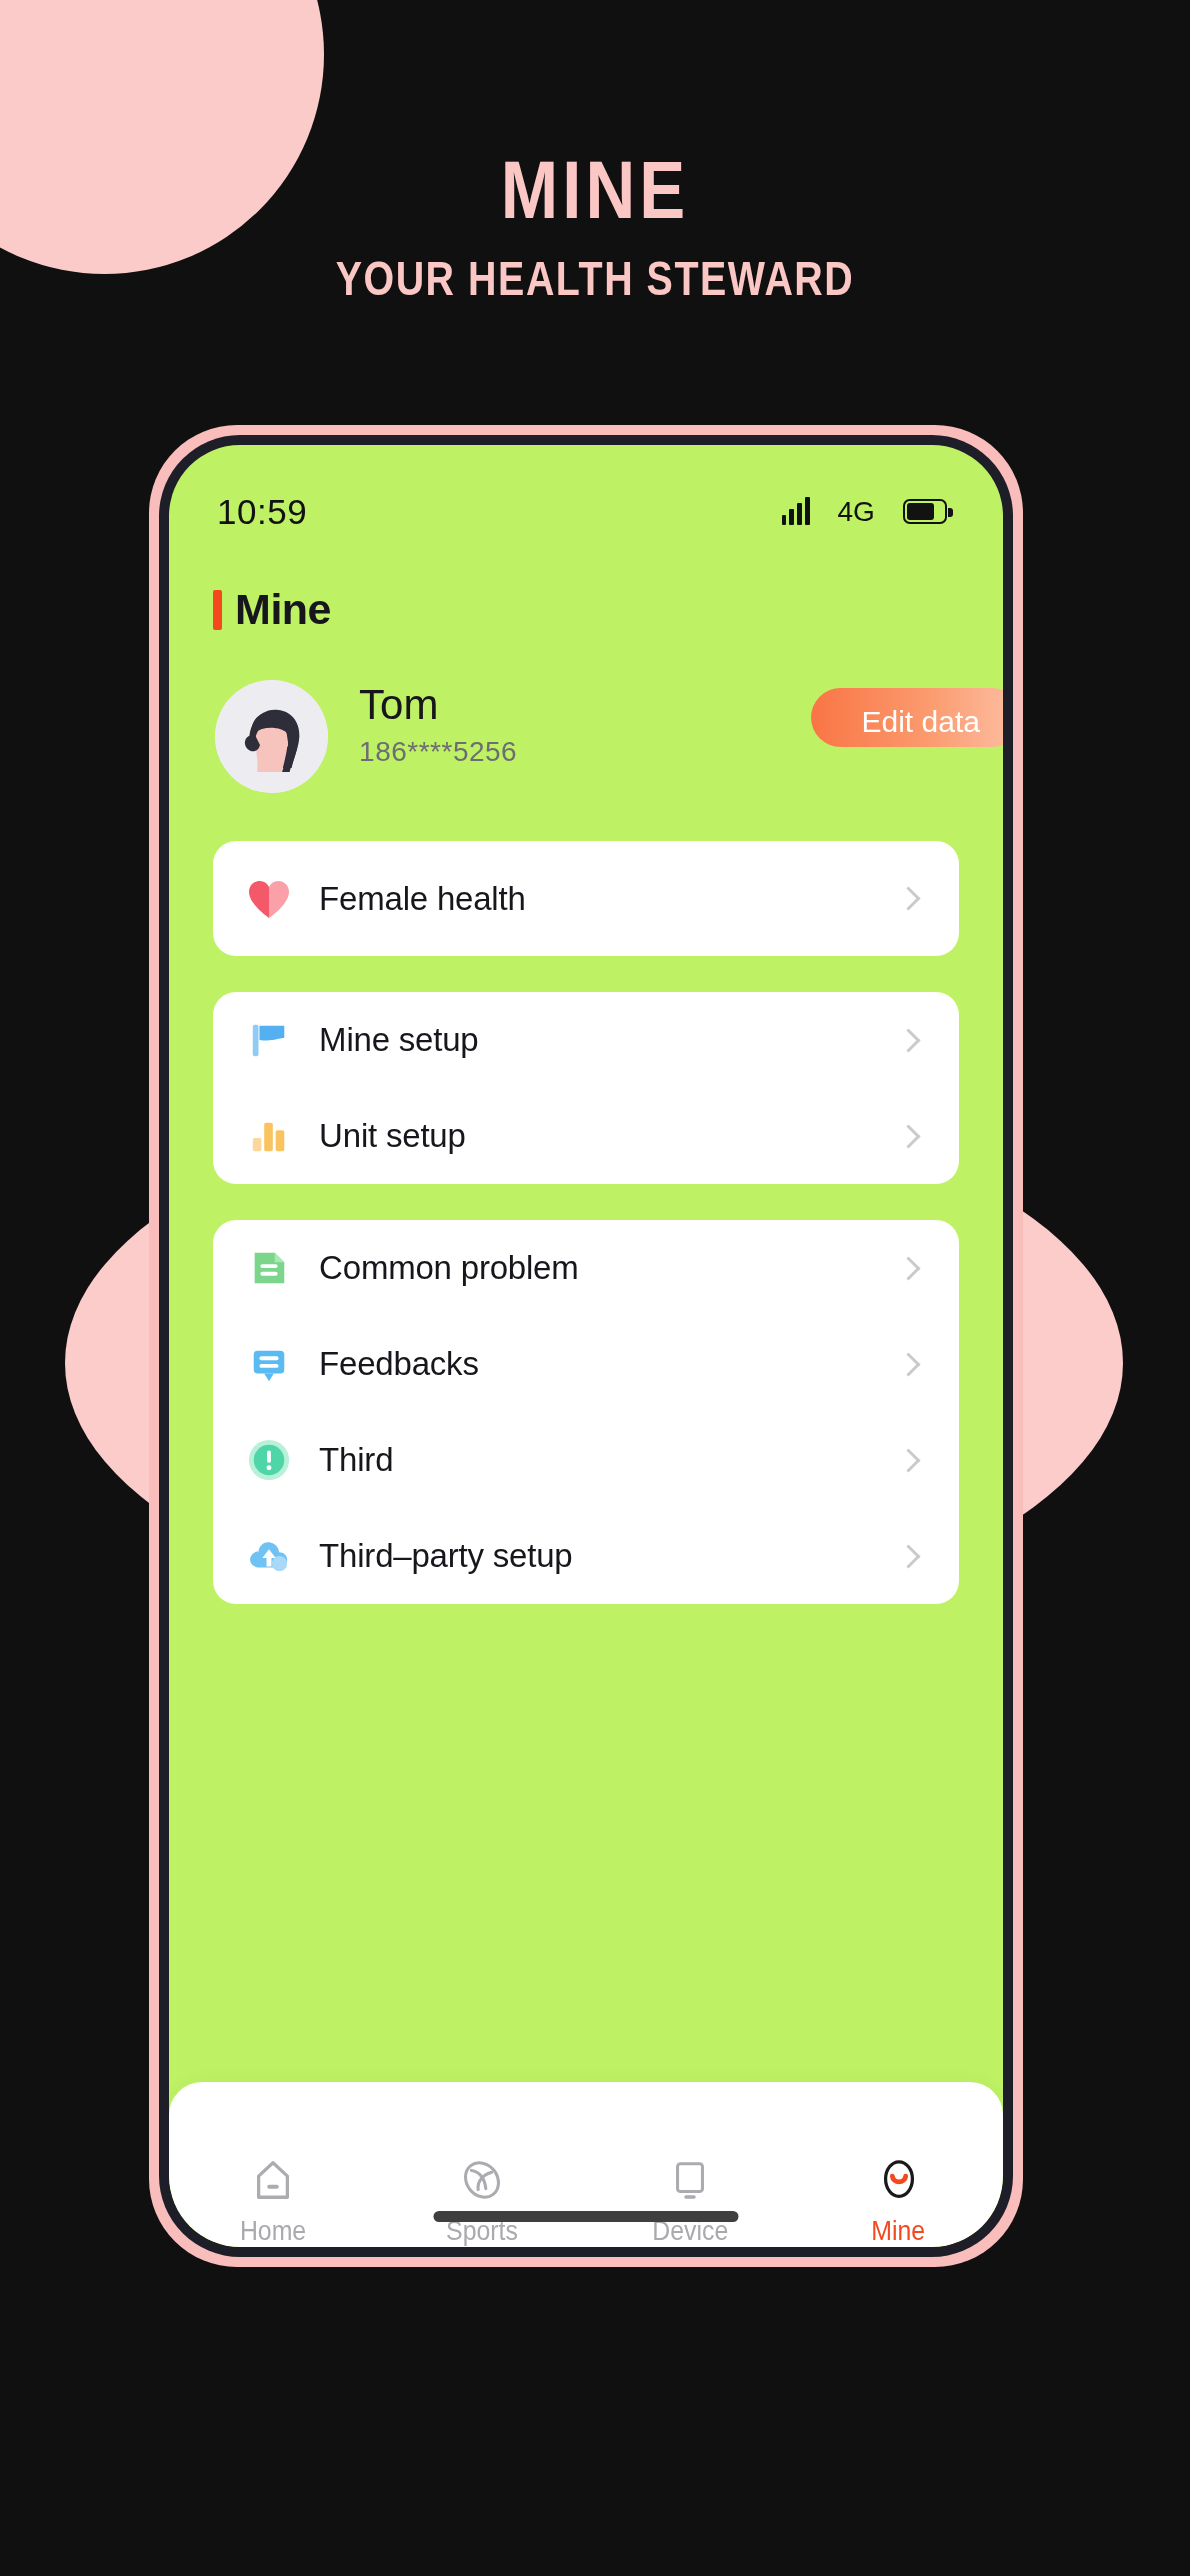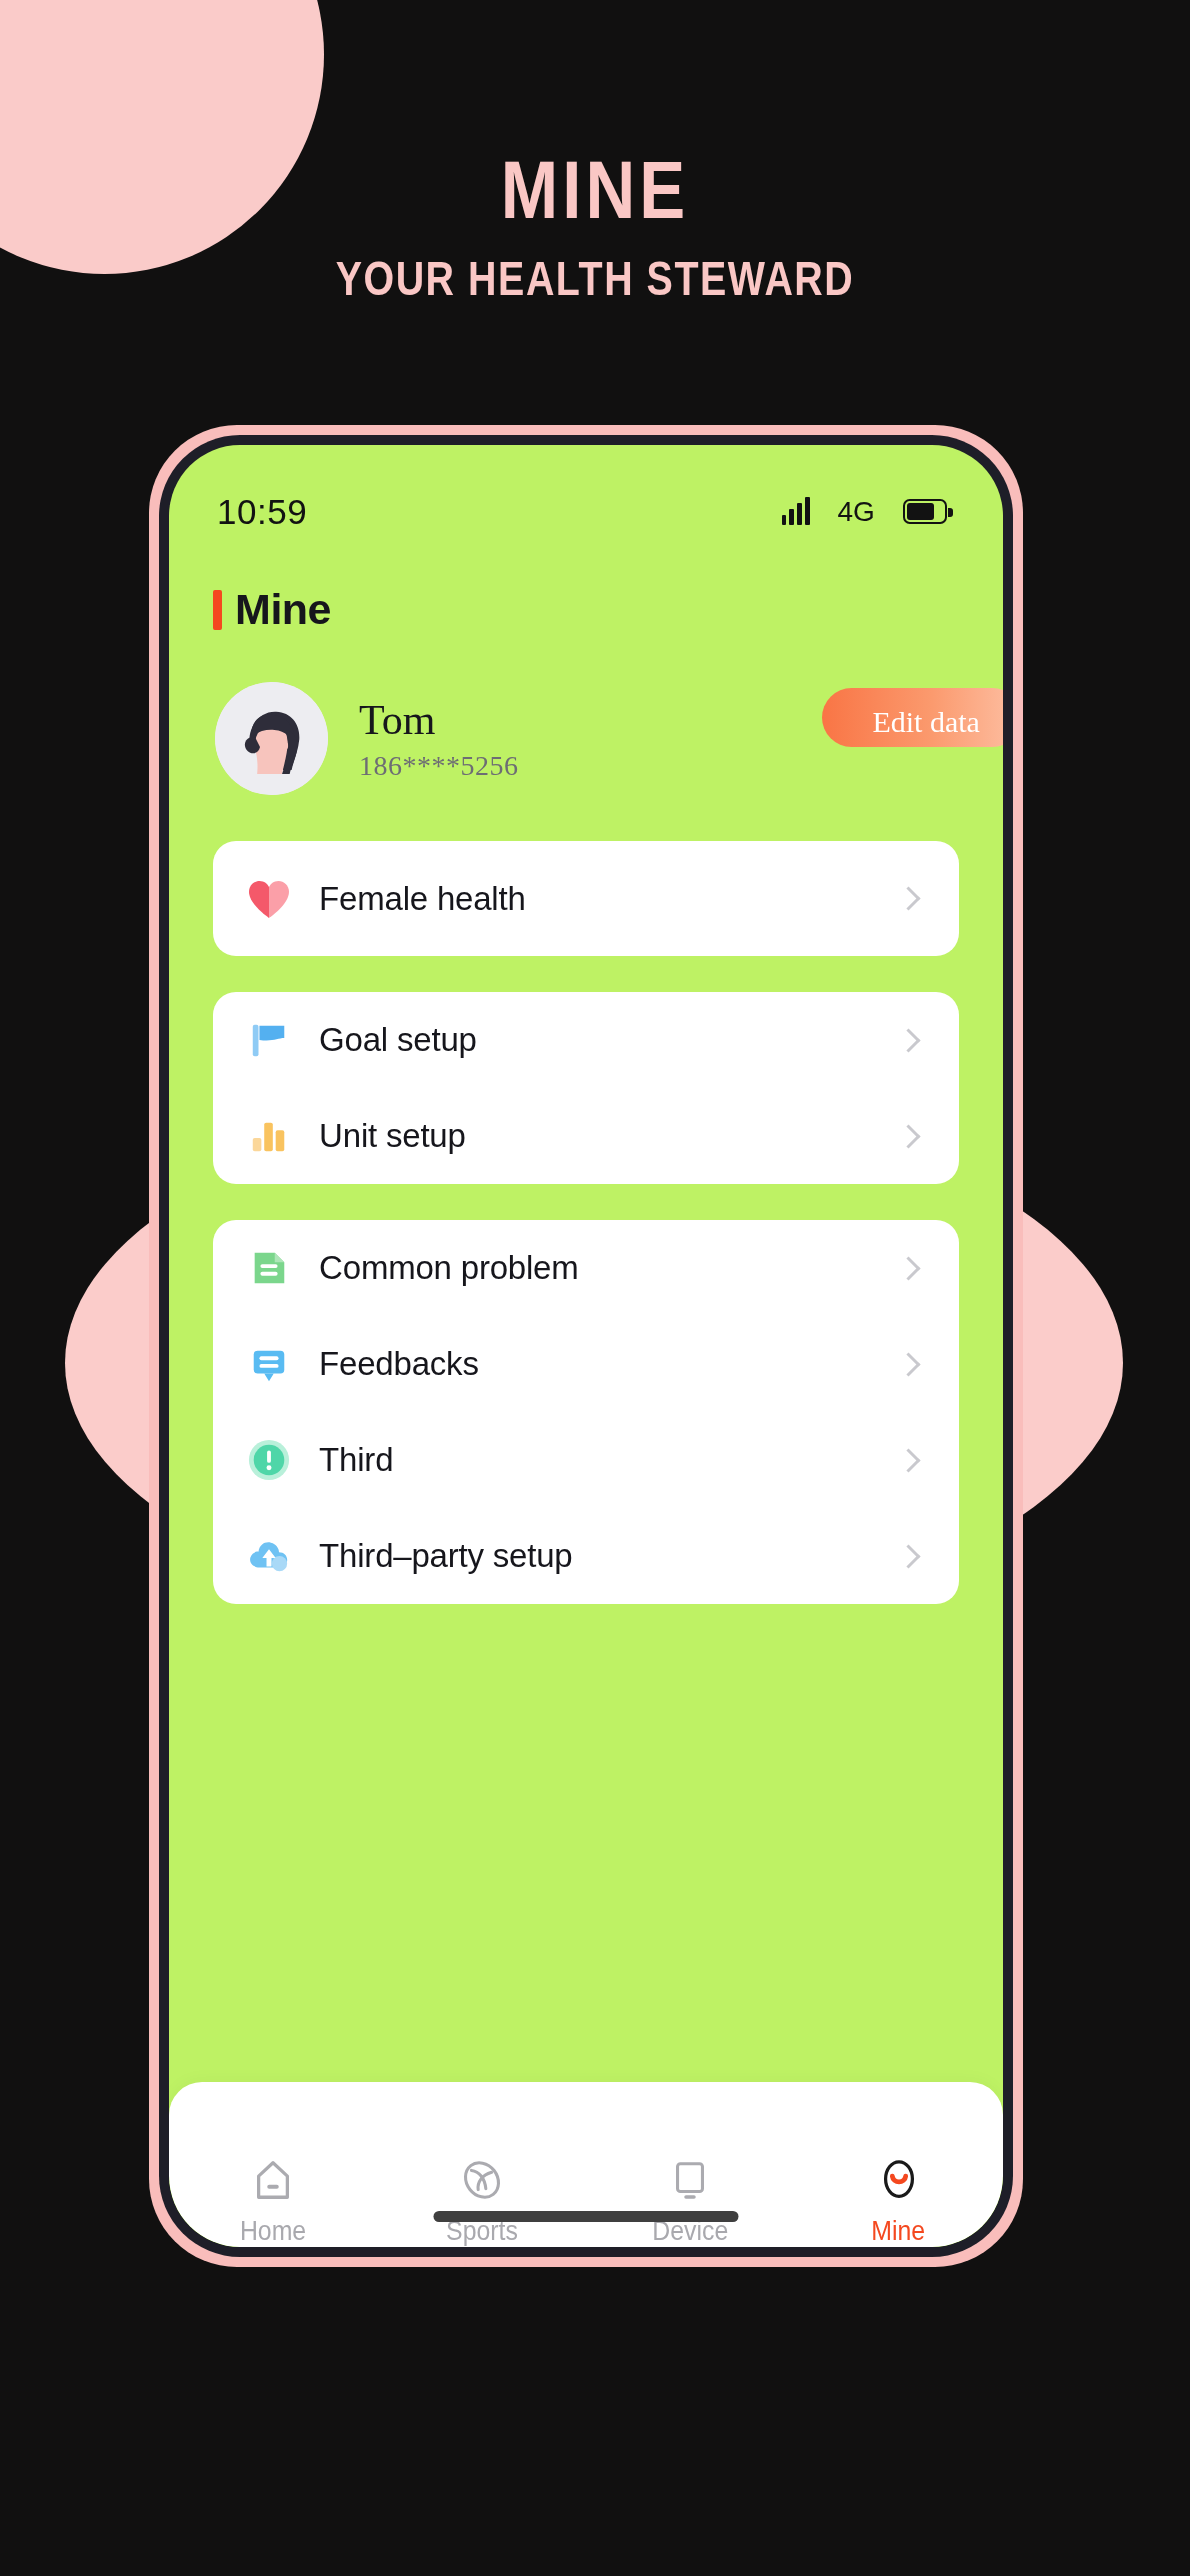--- a/index.html
+++ b/index.html
@@ -182,24 +182,23 @@
     font-size: 43px;
     font-weight: 600;
     color: #16161C;
     letter-spacing: -0.5px;
   }
 
   
   #profile-row {
     position: relative;
     display: flex;
-    align-items: center;
+    align-items: flex-start;
     padding: 46px 0 0 46px;
     height: 163px;
-    font-family: Liberation Serif, serif;
   }
   #avatar {
     position: relative;
     width: 113px;
     height: 113px;
     border-radius: 50%;
     background: #EDEDF1;
     overflow: hidden;
     flex: none;
   }
@@ -395,21 +394,21 @@
     </div>
 
     <div class="card" id="card-setup">
       <div class="row">
         <span class="row-icon">
           <svg width="42" height="42" viewBox="0 0 44 44" xmlns="http://www.w3.org/2000/svg">
             <rect x="5" y="6" width="6" height="33" rx="2" fill="#8FCBF5"></rect>
             <path d="M12 7 H38 L38 20 C31 20 26 24 12 22 Z" fill="#54B0F0"></path>
           </svg>
         </span>
-        <span class="row-label">Goal setup</span>
+        <span class="row-label">Mine setup</span>
         <span class="chevron"></span>
       </div>
       <div class="row">
         <span class="row-icon">
           <svg width="42" height="42" viewBox="0 0 44 44" xmlns="http://www.w3.org/2000/svg">
             <rect x="5" y="24" width="9" height="14" rx="2" fill="#FBD79A"></rect>
             <rect x="17" y="8" width="9" height="30" rx="2" fill="#F9C35F"></rect>
             <rect x="29" y="16" width="9" height="22" rx="2" fill="#F9C35F"></rect>
           </svg>
         </span>

